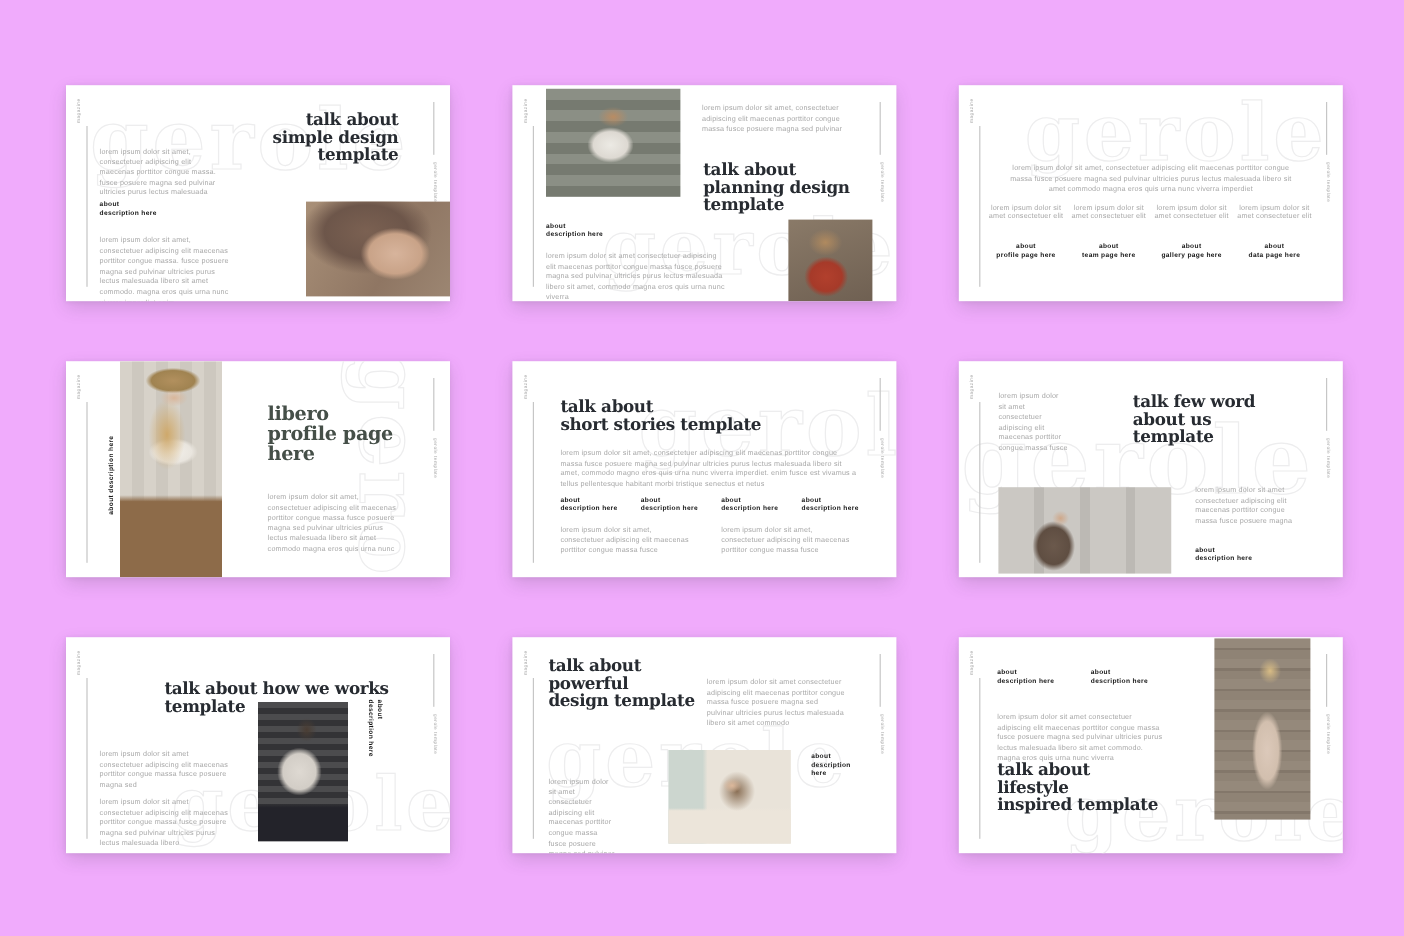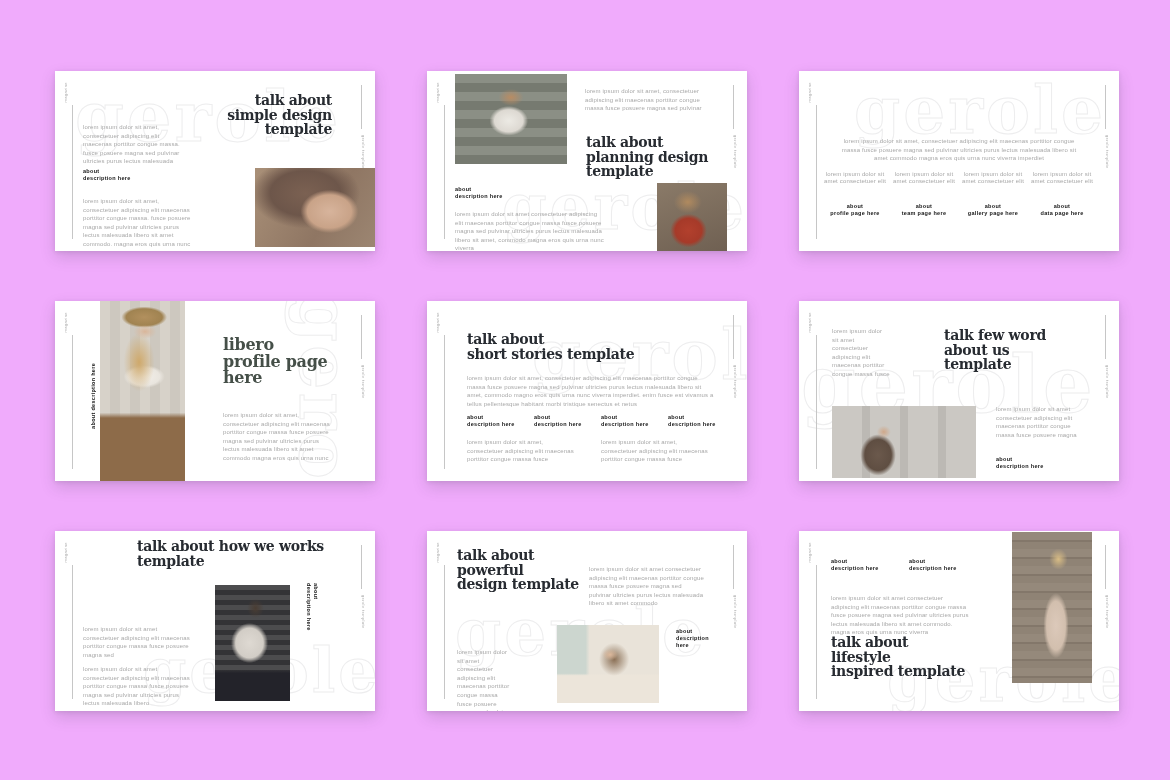--- a/index.html
+++ b/index.html
@@ -182,21 +182,21 @@
     <div class="lbl" style="left:197px;top:155px;">about
 description here</div>
   </div>
 
   <div class="slide c1 r3">
     <div class="wm" style="left:88px;top:103px;font-size:62px;">gerole</div>
     <div class="rail-lt">magazine</div>
     <div class="rail-ll"></div>
     <div class="rail-rl"></div>
     <div class="rail-rt">gerole template</div>
-    <div class="h" style="left:82px;top:8px;width:220px;">talk about how we works
+    <div class="h" style="left:82px;top:36px;width:220px;">talk about how we works
 template</div>
     <div class="ph ph7" style="left:160px;top:54px;width:75px;height:116px;"></div>
     <div class="lbl vlbl" style="left:250px;top:52px;">about
 description here</div>
     <div class="p" style="left:28px;top:94px;width:110px;">lorem ipsum dolor sit amet consectetuer adipiscing elit maecenas porttitor congue massa fusce posuere magna sed</div>
     <div class="p" style="left:28px;top:134px;width:112px;">lorem ipsum dolor sit amet consectetuer adipiscing elit maecenas porttitor congue massa fusce posuere magna sed pulvinar ultricies purus lectus malesuada libero</div>
   </div>
 
   <div class="slide c2 r3">
     <div class="wm" style="left:28px;top:62px;font-size:66px;">gerole</div>

